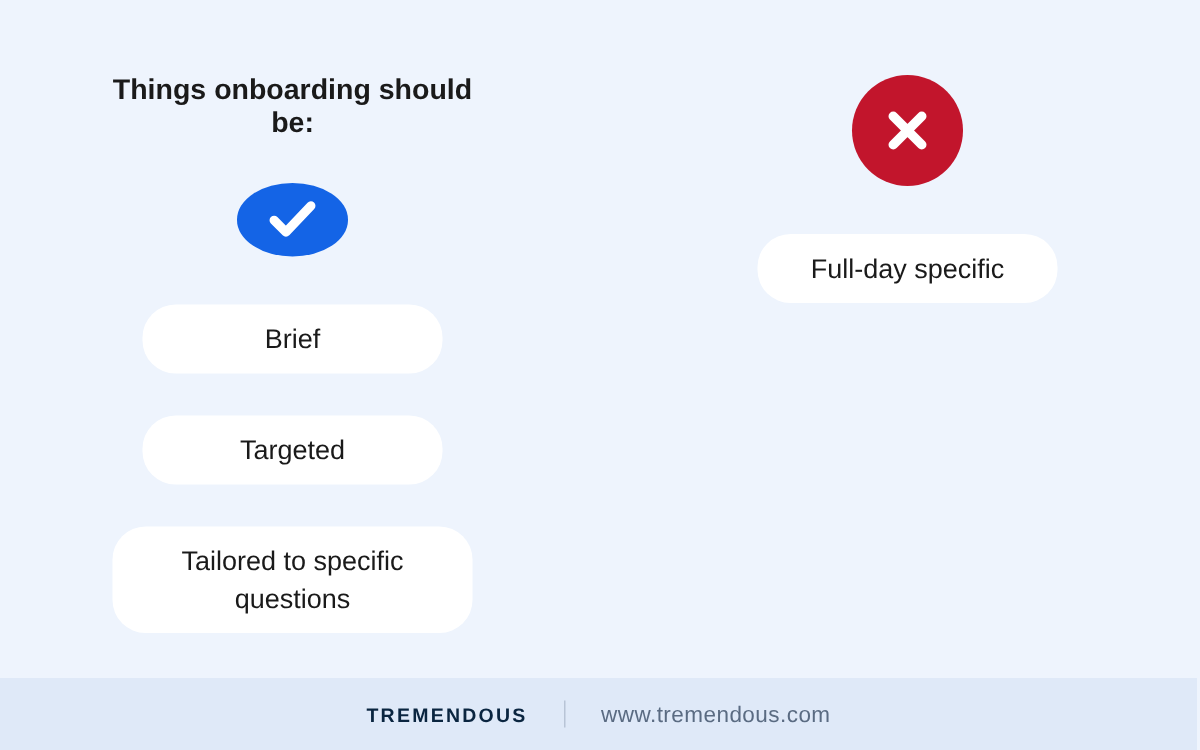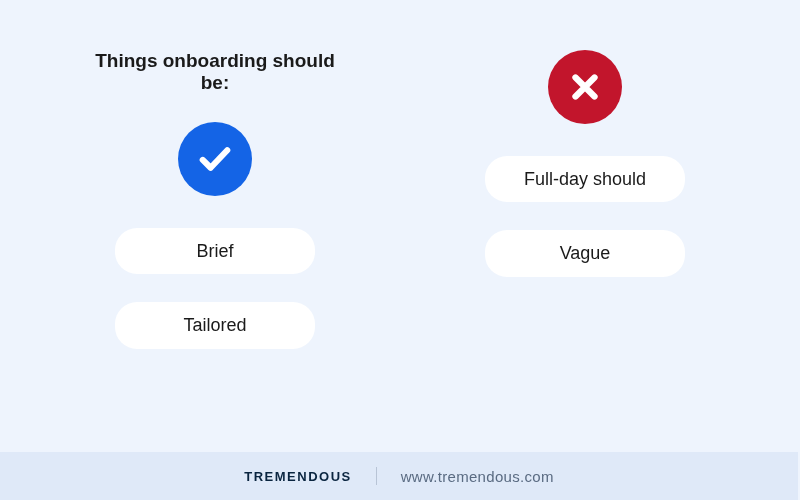--- a/index.html
+++ b/index.html
@@ -6,21 +6,21 @@
     body {
       width: 800px;
       height: 500px;
       background: #eef4fd;
       font-family: -apple-system, BlinkMacSystemFont, 'Segoe UI', Helvetica, Arial, sans-serif;
       position: relative;
       overflow: hidden;
     }
     .container {
       display: flex;
-      justify-content: center;
+      justify-content: space-between;
       gap: 100px;
       padding: 50px 60px 0;
       height: 450px;
     }
     .column {
       display: flex;
       flex-direction: column;
       align-items: center;
       width: 270px;
     }
@@ -90,31 +90,31 @@
 <div class="container">
 
   <div class="column">
     <div class="heading">Things onboarding should be:</div>
     <div class="icon-circle icon-blue">
       <svg width="42" height="42" viewBox="0 0 24 24" fill="none">
         <path d="M5 12.5L9.5 17L19 7" stroke="#ffffff" stroke-width="3.5" stroke-linecap="round" stroke-linejoin="round"></path>
       </svg>
     </div>
     <div class="pill">Brief</div>
-    <div class="pill">Tailored</div>
+    <div class="pill">Targeted</div>
+    <div class="pill">Tailored to specific questions</div>
   </div>
 
   <div class="column">
     <div class="icon-circle icon-red">
       <svg width="38" height="38" viewBox="0 0 24 24" fill="none">
         <path d="M6 6L18 18M18 6L6 18" stroke="#ffffff" stroke-width="4" stroke-linecap="round"></path>
       </svg>
     </div>
-    <div class="pill">Full-day should</div>
-    <div class="pill">Vague</div>
+    <div class="pill">Full-day specific</div>
   </div>
 
 </div>
 
 <div class="footer">
   <span class="brand">TREMENDOUS</span>
   <span class="divider"></span>
   <span class="url">www.tremendous.com</span>
 </div>
 

